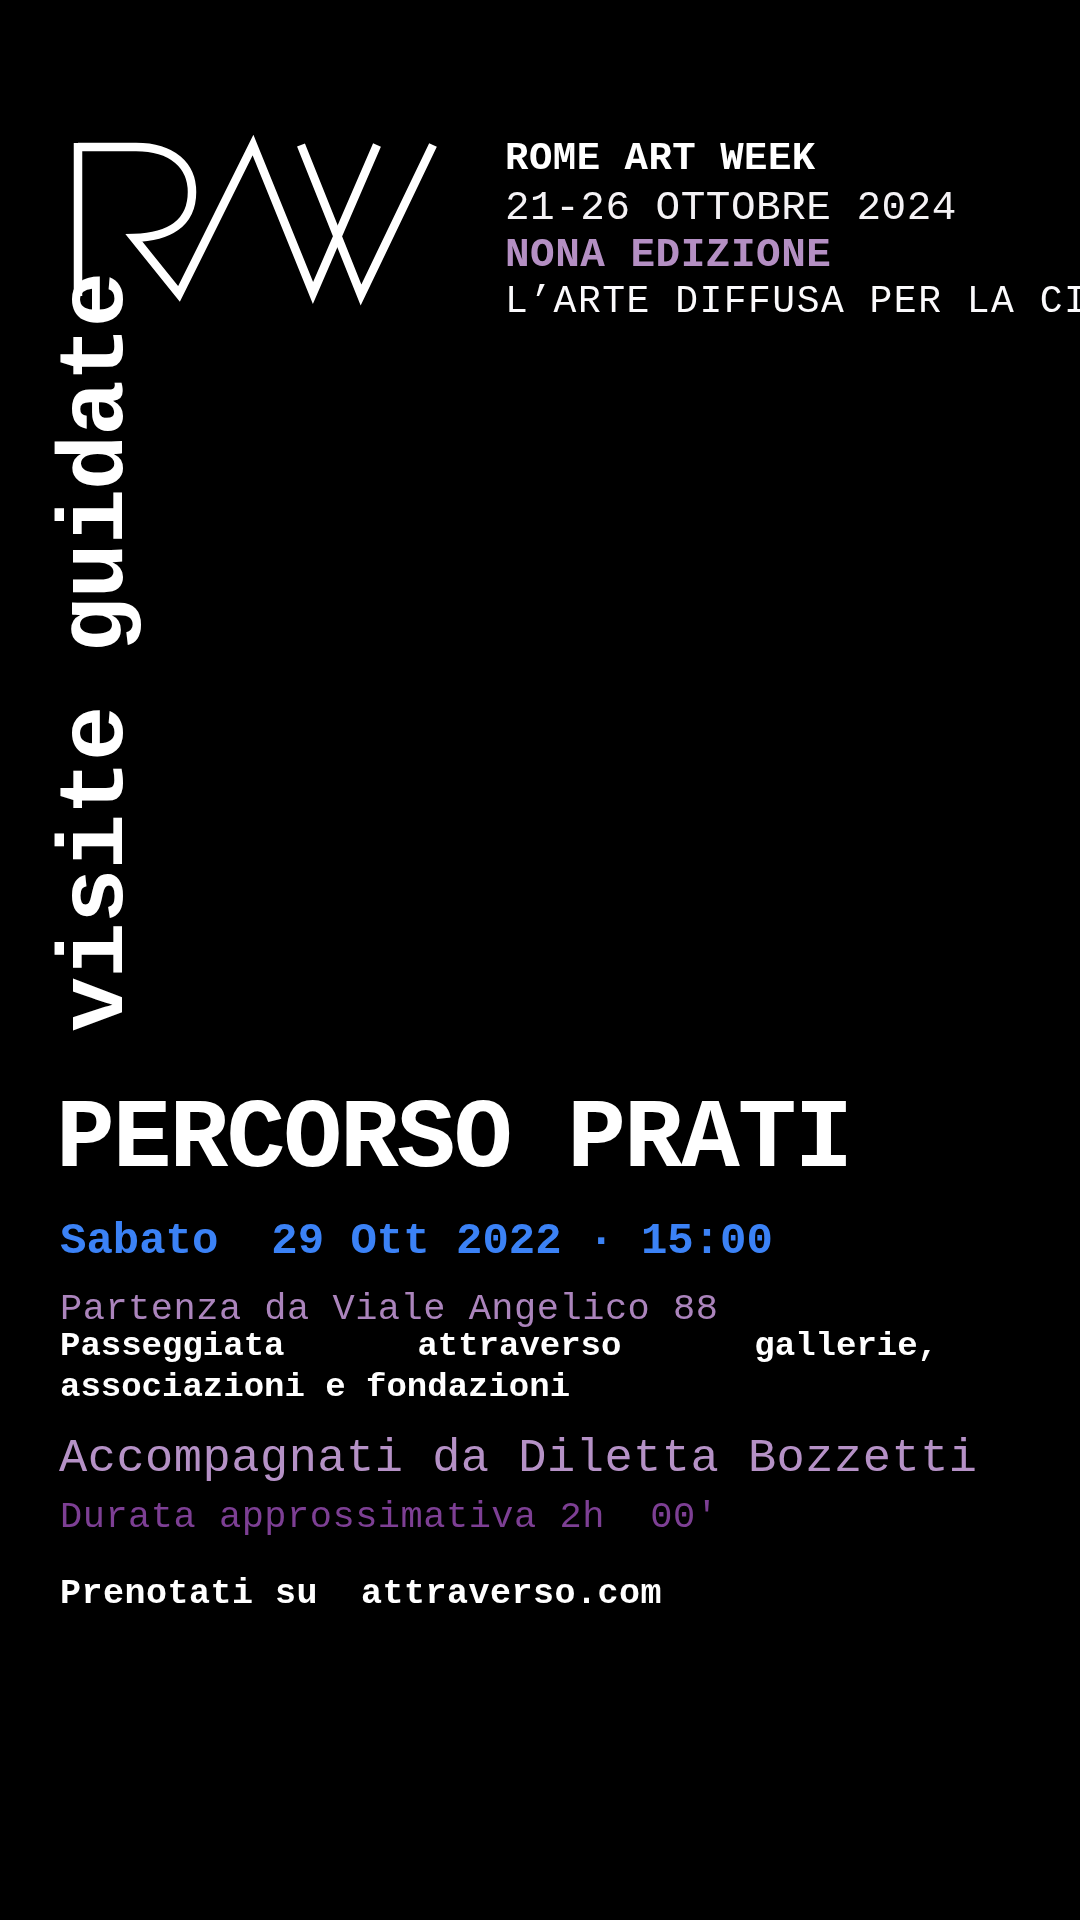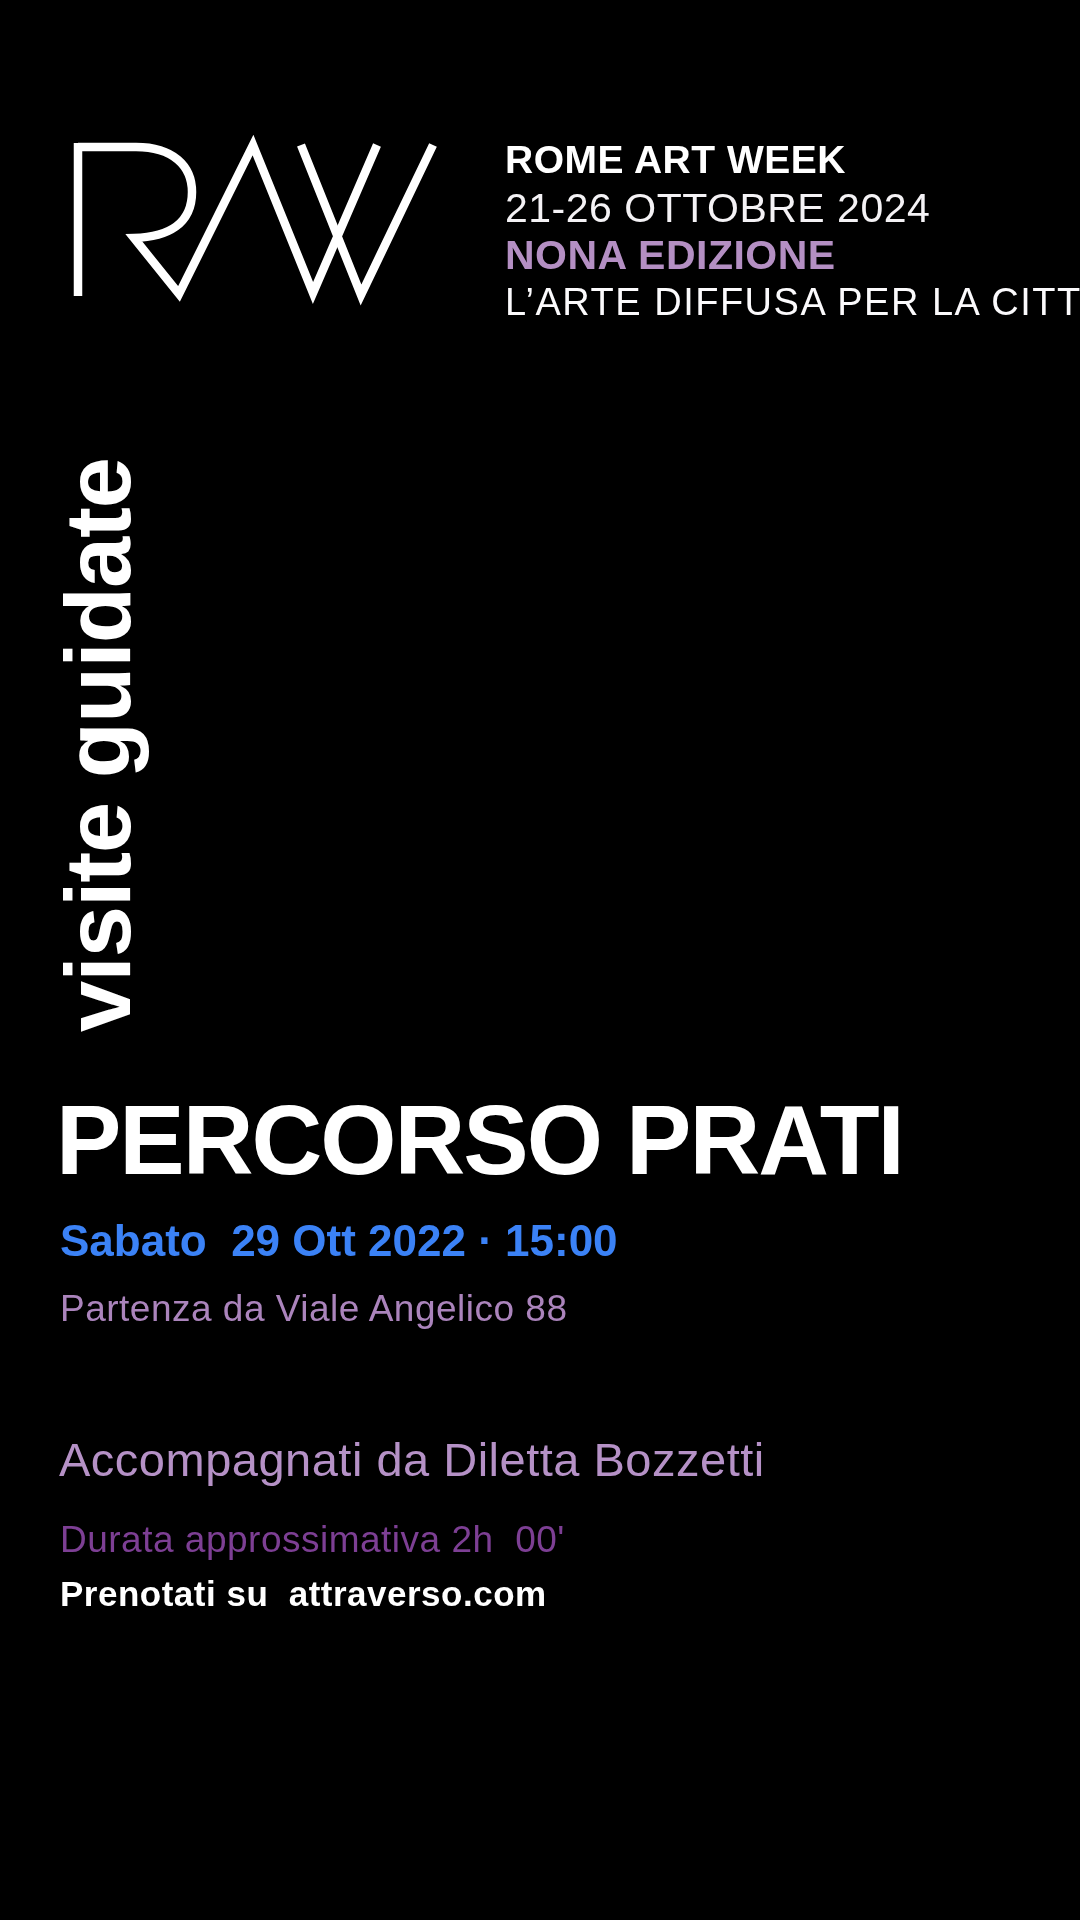--- a/index.html
+++ b/index.html
@@ -2,21 +2,21 @@
 <html><head>
 <meta charset="utf-8">
 <style>
   html, body { margin: 0; padding: 0; background: #000; }
   .poster {
     position: relative;
     width: 1080px;
     height: 1920px;
     background: #000000;
     overflow: hidden;
-    font-family: Liberation Sans, sans-serif;
+    font-family: Liberation Mono, monospace;
     color: #ffffff;
   }
 
   
   .logo {
     position: absolute;
     left: 60px;
     top: 128px;
     width: 382px;
     height: 182px;
@@ -129,21 +129,20 @@
   }
   .event-duration {
     position: absolute;
     left: 60px;
     top: 1496px;
     font-size: 37px;
     font-weight: 400;
     letter-spacing: 0.5px;
     color: #7d3f94;
     white-space: pre;
-    margin-top: 23px;
   }
   .event-booking {
     position: absolute;
     left: 60px;
     top: 1574px;
     font-size: 35px;
     font-weight: 700;
     letter-spacing: 0.5px;
     color: #ffffff;
     white-space: pre;
@@ -168,20 +167,21 @@
   </div>
 
   <div class="category-label">visite guidate</div>
 
   <div class="event-title">PERCORSO PRATI</div>
 
   <div class="event-datetime">Sabato  29 Ott 2022 · 15:00</div>
 
   <div class="event-departure">Partenza da Viale Angelico 88</div>
 
+  <div class="event-description">Passeggiata attraverso gallerie, associazioni e fondazioni</div>
 
   <div class="event-guide">Accompagnati da Diletta Bozzetti</div>
 
   <div class="event-duration">Durata approssimativa 2h  00'</div>
 
   <div class="event-booking">Prenotati su  attraverso.com</div>
 
 </div>
 
 </body></html>

